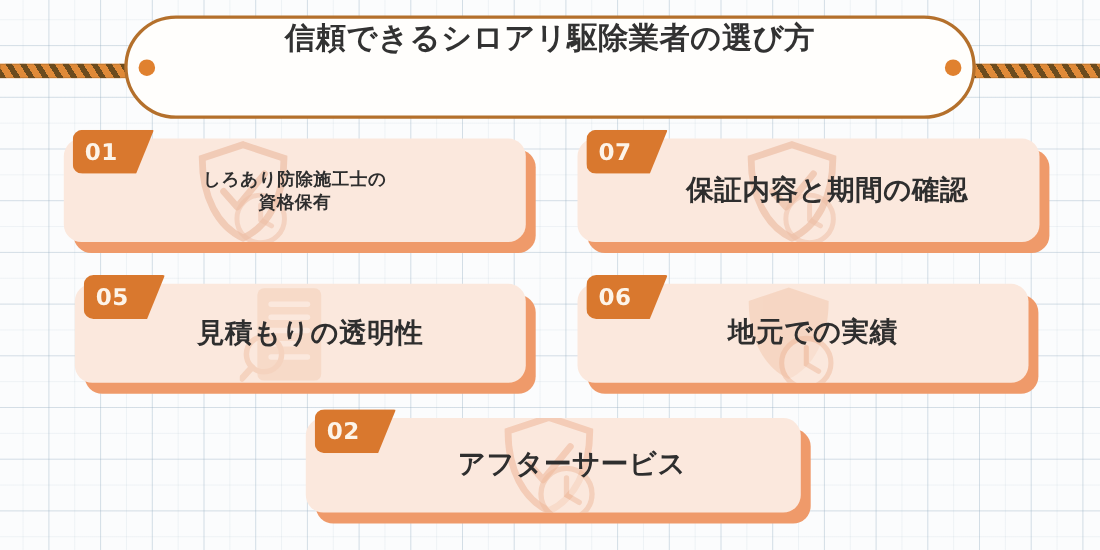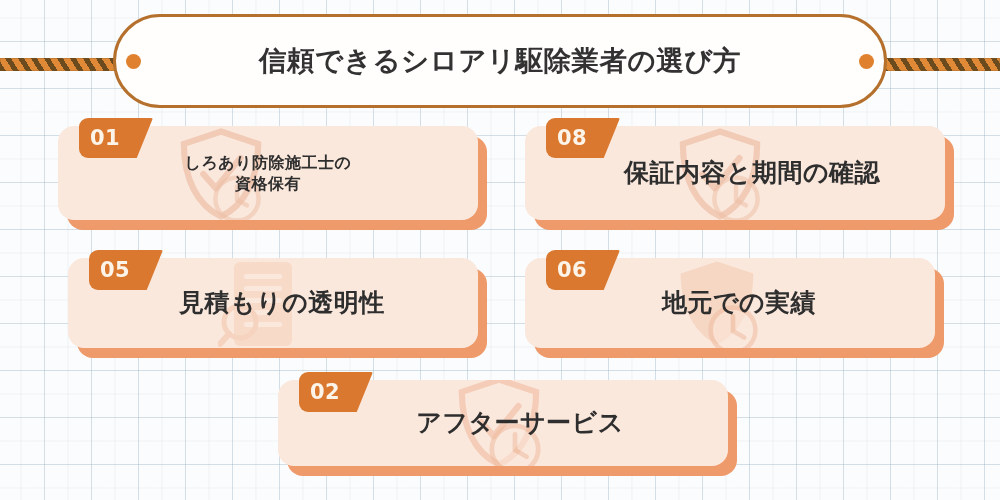--- a/index.html
+++ b/index.html
@@ -52,21 +52,20 @@
     top: 14px;
     width: 774px;
     height: 94px;
     box-sizing: border-box;
     background: #fffefc;
     border: 3px solid #b4702c;
     border-radius: 48px;
     display: flex;
     flex-direction: column;
     align-items: center;
-    justify-content: center;
   }
   .banner-dot {
     position: absolute;
     top: 50%;
     width: 15px;
     height: 15px;
     margin-top: -7.5px;
     border-radius: 50%;
     background: #e0812f;
   }
@@ -125,21 +124,21 @@
     letter-spacing: 0.5px;
     white-space: pre-line;
   }
 
   
   .badge {
     position: absolute;
     z-index: 5;
     width: 74px;
     height: 40px;
-    left: 21px;
+    left: 8px;
     top: -8px;
     background: #d9782e;
     border-radius: 9px 2px 2px 9px;
     -webkit-clip-path: polygon(0 0, 100% 0, 78% 100%, 0 100%);
     clip-path: polygon(0 0, 100% 0, 78% 100%, 0 100%);
     display: flex;
     align-items: center;
     padding-left: 11px;
     box-sizing: border-box;
   }
@@ -203,21 +202,21 @@
         <path d="M50 4 L92 18 C92 58 76 88 50 100 C24 88 8 58 8 18 Z" fill="none" stroke="#e8b093" stroke-width="7"></path>
         <path d="M30 52 L44 68 L72 34" fill="none" stroke="#e8b093" stroke-width="7" stroke-linecap="round" stroke-linejoin="round"></path>
       </svg>
       <svg class="card-watermark" width="54" height="54" viewBox="0 0 60 60" style="left:184px; top:46px;">
         <circle cx="30" cy="30" r="24" fill="none" stroke="#edbfa6" stroke-width="5"></circle>
         <path d="M30 16 L30 31 L41 37" fill="none" stroke="#edbfa6" stroke-width="5" stroke-linecap="round"></path>
       </svg>
       <div class="card-text">保証内容と期間の確認</div>
     </div>
     <div class="badge">
-      <span class="badge-text">08</span>
+      <span class="badge-text">07</span>
     </div>
   </div>
 
   <div class="card c3">
     <div class="card-shadow"></div>
     <div class="card-body">
       <svg class="card-watermark" width="86" height="96" viewBox="0 0 86 96" style="left:150px; top:-2px;">
         <rect x="16" y="6" width="58" height="84" rx="6" fill="#f3cdb4"></rect>
         <rect x="26" y="18" width="38" height="5" rx="2.5" fill="#fbe8dd"></rect>
         <rect x="26" y="30" width="38" height="5" rx="2.5" fill="#fbe8dd"></rect>

